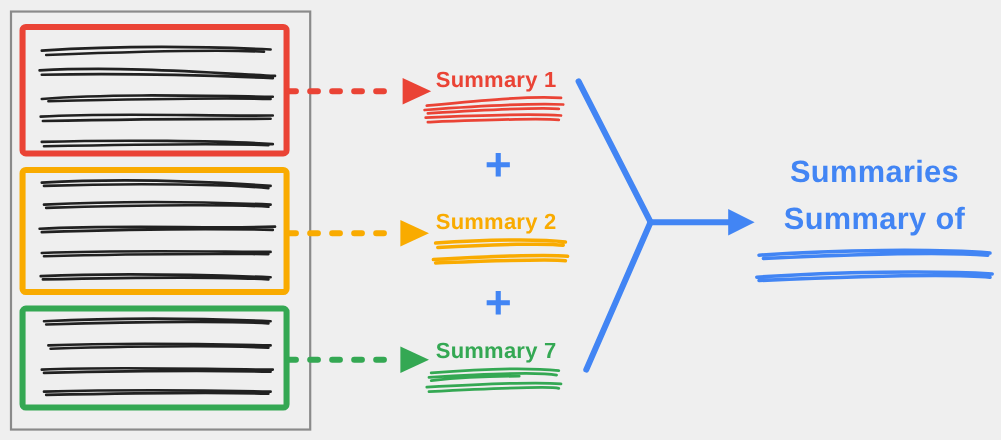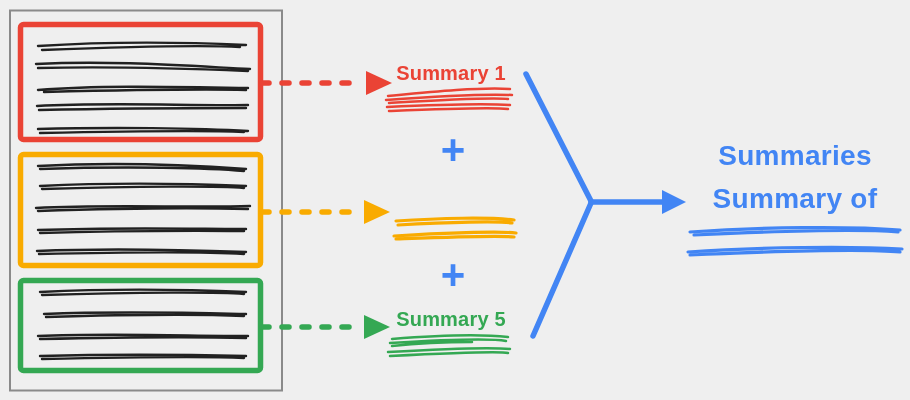--- a/index.html
+++ b/index.html
@@ -112,23 +112,24 @@
     <g>
       <path class="sketch underline-thick s-blue" d="M690 232 C760 227 850 226 900 230 M694 235 C780 231 860 229 898 232"></path>
       <path class="sketch underline-thick s-blue" d="M688 252 C760 247 850 246 902 249 M690 255 C780 251 870 249 900 252"></path>
     </g>
   </svg>
 
   <div class="label c-red" style="left:386px; top:60px; width:130px;">Summary 1</div>
 
   <div class="plus" style="left:431px; top:128px;">+</div>
 
+  <div class="label c-orange" style="left:386px; top:189px; width:130px;">Summary 2</div>
 
   <div class="plus" style="left:431px; top:253px;">+</div>
 
-  <div class="label c-green" style="left:386px; top:306px; width:130px;">Summary 5</div>
+  <div class="label c-green" style="left:386px; top:306px; width:130px;">Summary 7</div>
 
   <div class="result-title">
     <div>Summaries</div>
     <div>Summary of</div>
   </div>
 
 </div>
 
 </body></html>

